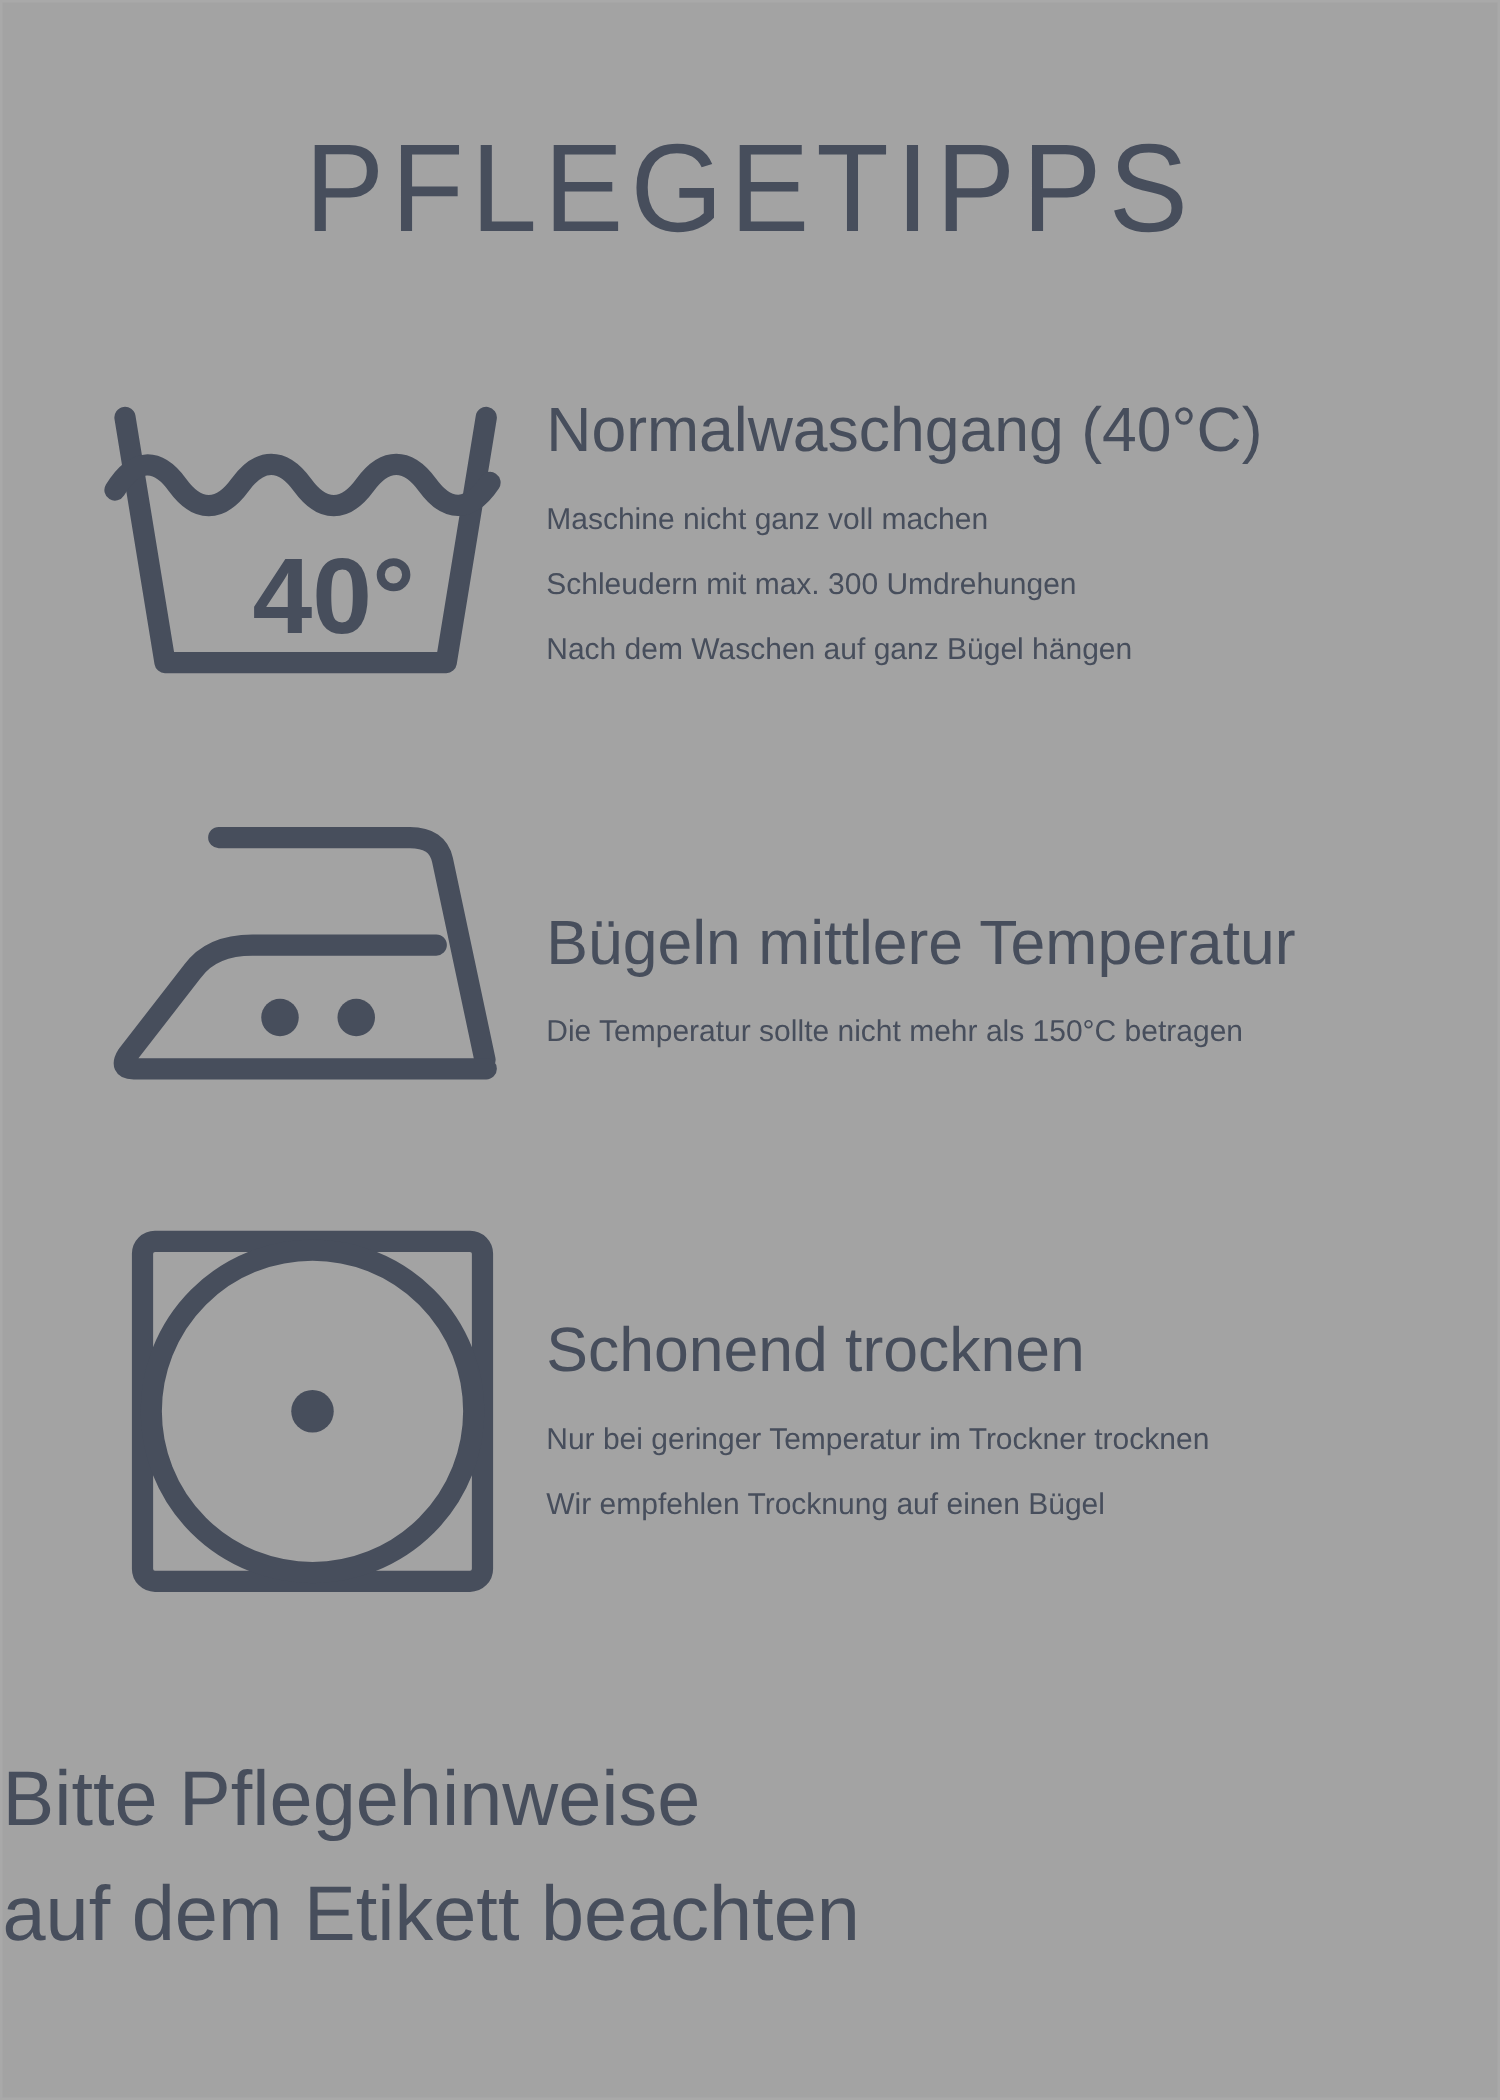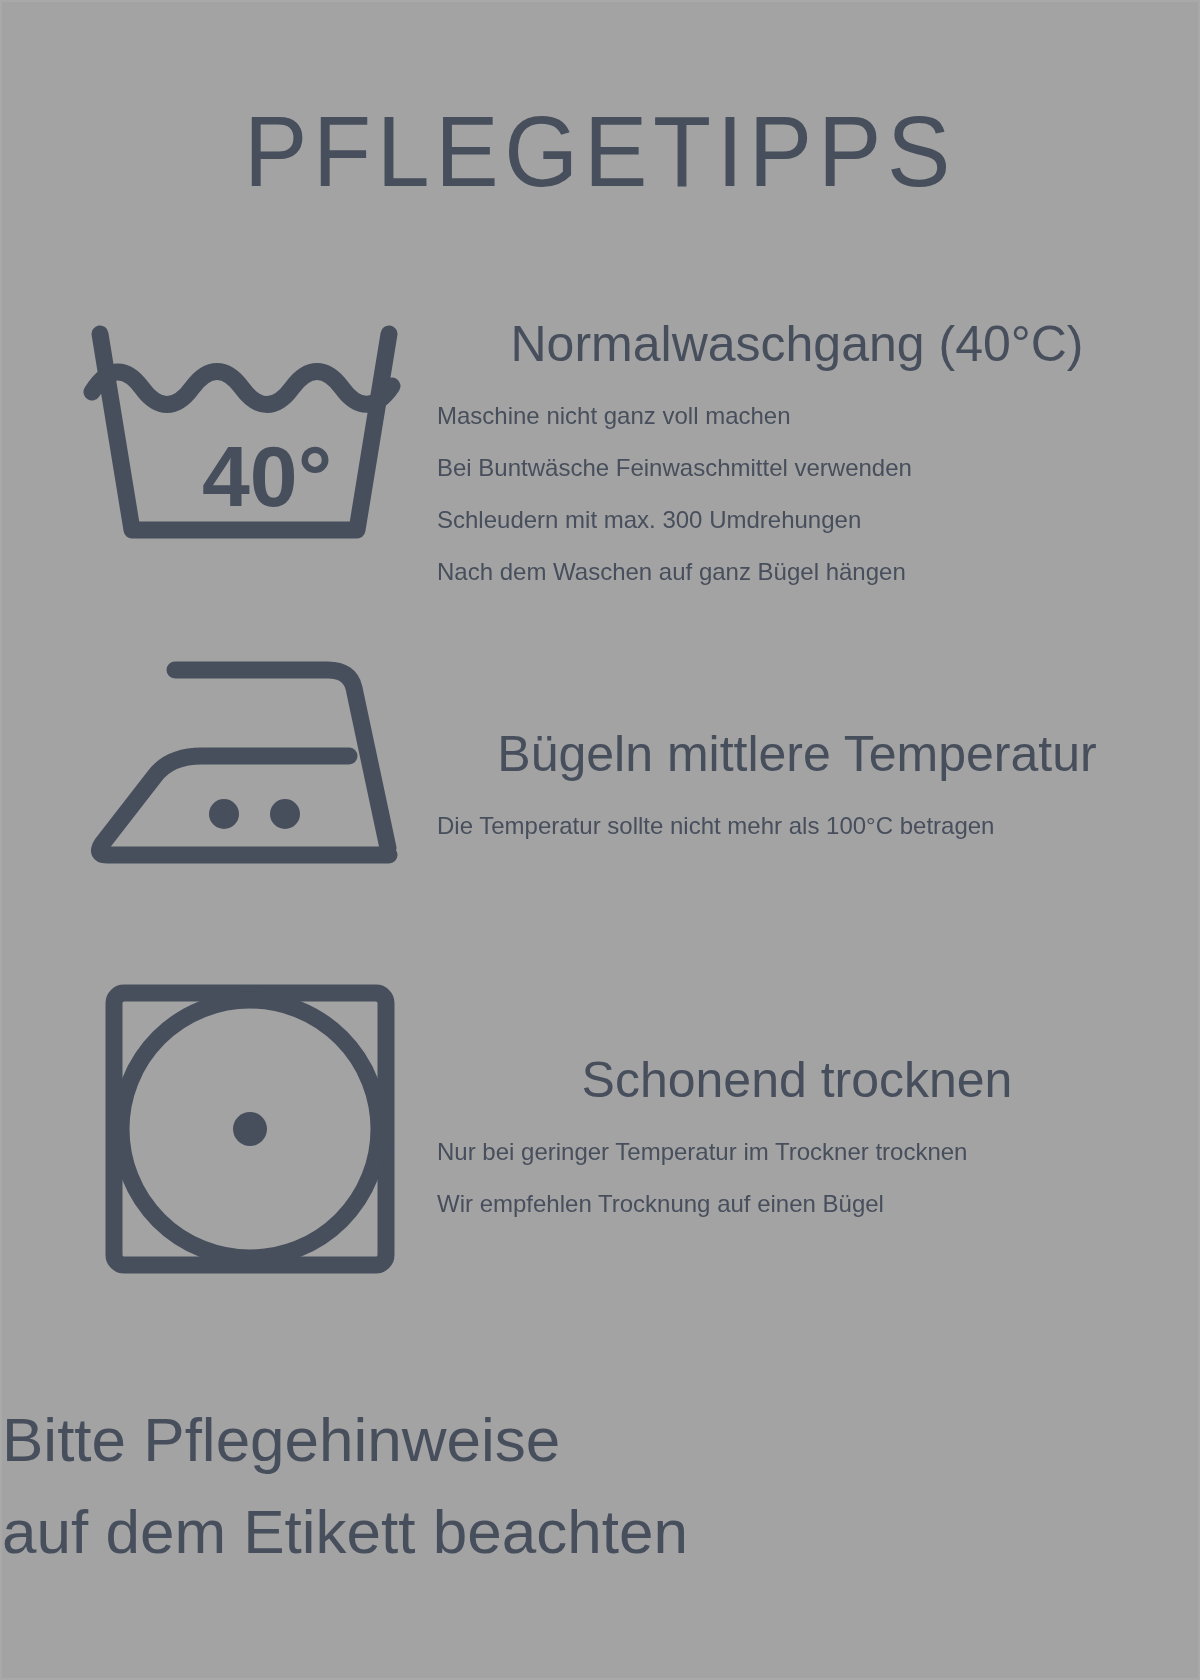--- a/index.html
+++ b/index.html
@@ -21,21 +21,21 @@
   }
   .icon-box svg{display:block;width:100%;height:100%;}
   .icon1{position:absolute;left:80px;top:322px;width:325px;height:225px;}
   .icon2{position:absolute;left:70px;top:612px;width:335px;height:250px;}
   .icon3{position:absolute;left:103px;top:982px;width:290px;height:290px;}
   .text-box{position:absolute;left:435px;width:720px;}
   .text1{top:312px;}
   .text2{top:688px;margin-top:34px;}
   .text3{top:1048px;}
   .section-heading{
-    font-size:50px;font-weight:400;margin:0 0 16px 0;line-height:1.2;text-align:center;
+    font-size:50px;font-weight:400;margin:0 0 16px 0;line-height:1.2;
   }
   .body-line{
     font-size:24px;line-height:52px;max-width:680px;
   }
   .footer{
     position:absolute;top:1392px;left:0;width:100%;
     font-size:62px;line-height:92px;
   }
 </style>
 </head>
@@ -48,36 +48,35 @@
   <div class="icon-box icon1">
     <svg viewBox="0 0 325 225" fill="none" stroke="currentColor" stroke-width="17" stroke-linecap="round" stroke-linejoin="round">
       <path d="M18,10 L50,206 L275,206 L307,10"></path>
       <path d="M10,68 C26,42 44,42 60,64 C76,86 94,86 110,64 C126,42 144,42 160,64 C176,86 194,86 210,64 C226,42 244,42 260,64 C276,86 294,86 310,62"></path>
       <text x="185" y="182" text-anchor="middle" font-size="86" font-weight="bold" fill="currentColor" stroke="none" font-family="Liberation Sans, sans-serif">40°</text>
     </svg>
   </div>
   <div class="text-box text1">
     <h2 class="section-heading">Normalwaschgang (40°C)</h2>
     <div class="body-line">Maschine nicht ganz voll machen</div>
-    <div class="body-line">Bei Buntwäsche Feinwaschmittel verwenden</div>
     <div class="body-line">Schleudern mit max. 300 Umdrehungen</div>
     <div class="body-line">Nach dem Waschen auf ganz Bügel hängen</div>
   </div>
 
   <div class="icon-box icon2">
     <svg viewBox="0 0 335 250" fill="none" stroke="currentColor" stroke-width="17" stroke-linecap="round" stroke-linejoin="round">
       <path d="M103,56 L256,56 Q278,56 282,74 L316,234"></path>
       <path d="M277,142 L130,142 Q97,142 82,163 L30,230 Q23,241 35,241 L317,241"></path>
       <circle cx="152" cy="200" r="15" fill="currentColor" stroke="none"></circle>
       <circle cx="213" cy="200" r="15" fill="currentColor" stroke="none"></circle>
     </svg>
   </div>
   <div class="text-box text2">
     <h2 class="section-heading">Bügeln mittlere Temperatur</h2>
-    <div class="body-line">Die Temperatur sollte nicht mehr als 100°C betragen</div>
+    <div class="body-line">Die Temperatur sollte nicht mehr als 150°C betragen</div>
   </div>
 
   <div class="icon-box icon3">
     <svg viewBox="0 0 290 290" fill="none" stroke="currentColor" stroke-width="17" stroke-linecap="round" stroke-linejoin="round">
       <rect x="9" y="9" width="272" height="272" rx="10"></rect>
       <circle cx="145" cy="145" r="129"></circle>
       <circle cx="145" cy="145" r="17" fill="currentColor" stroke="none"></circle>
     </svg>
   </div>
   <div class="text-box text3">

